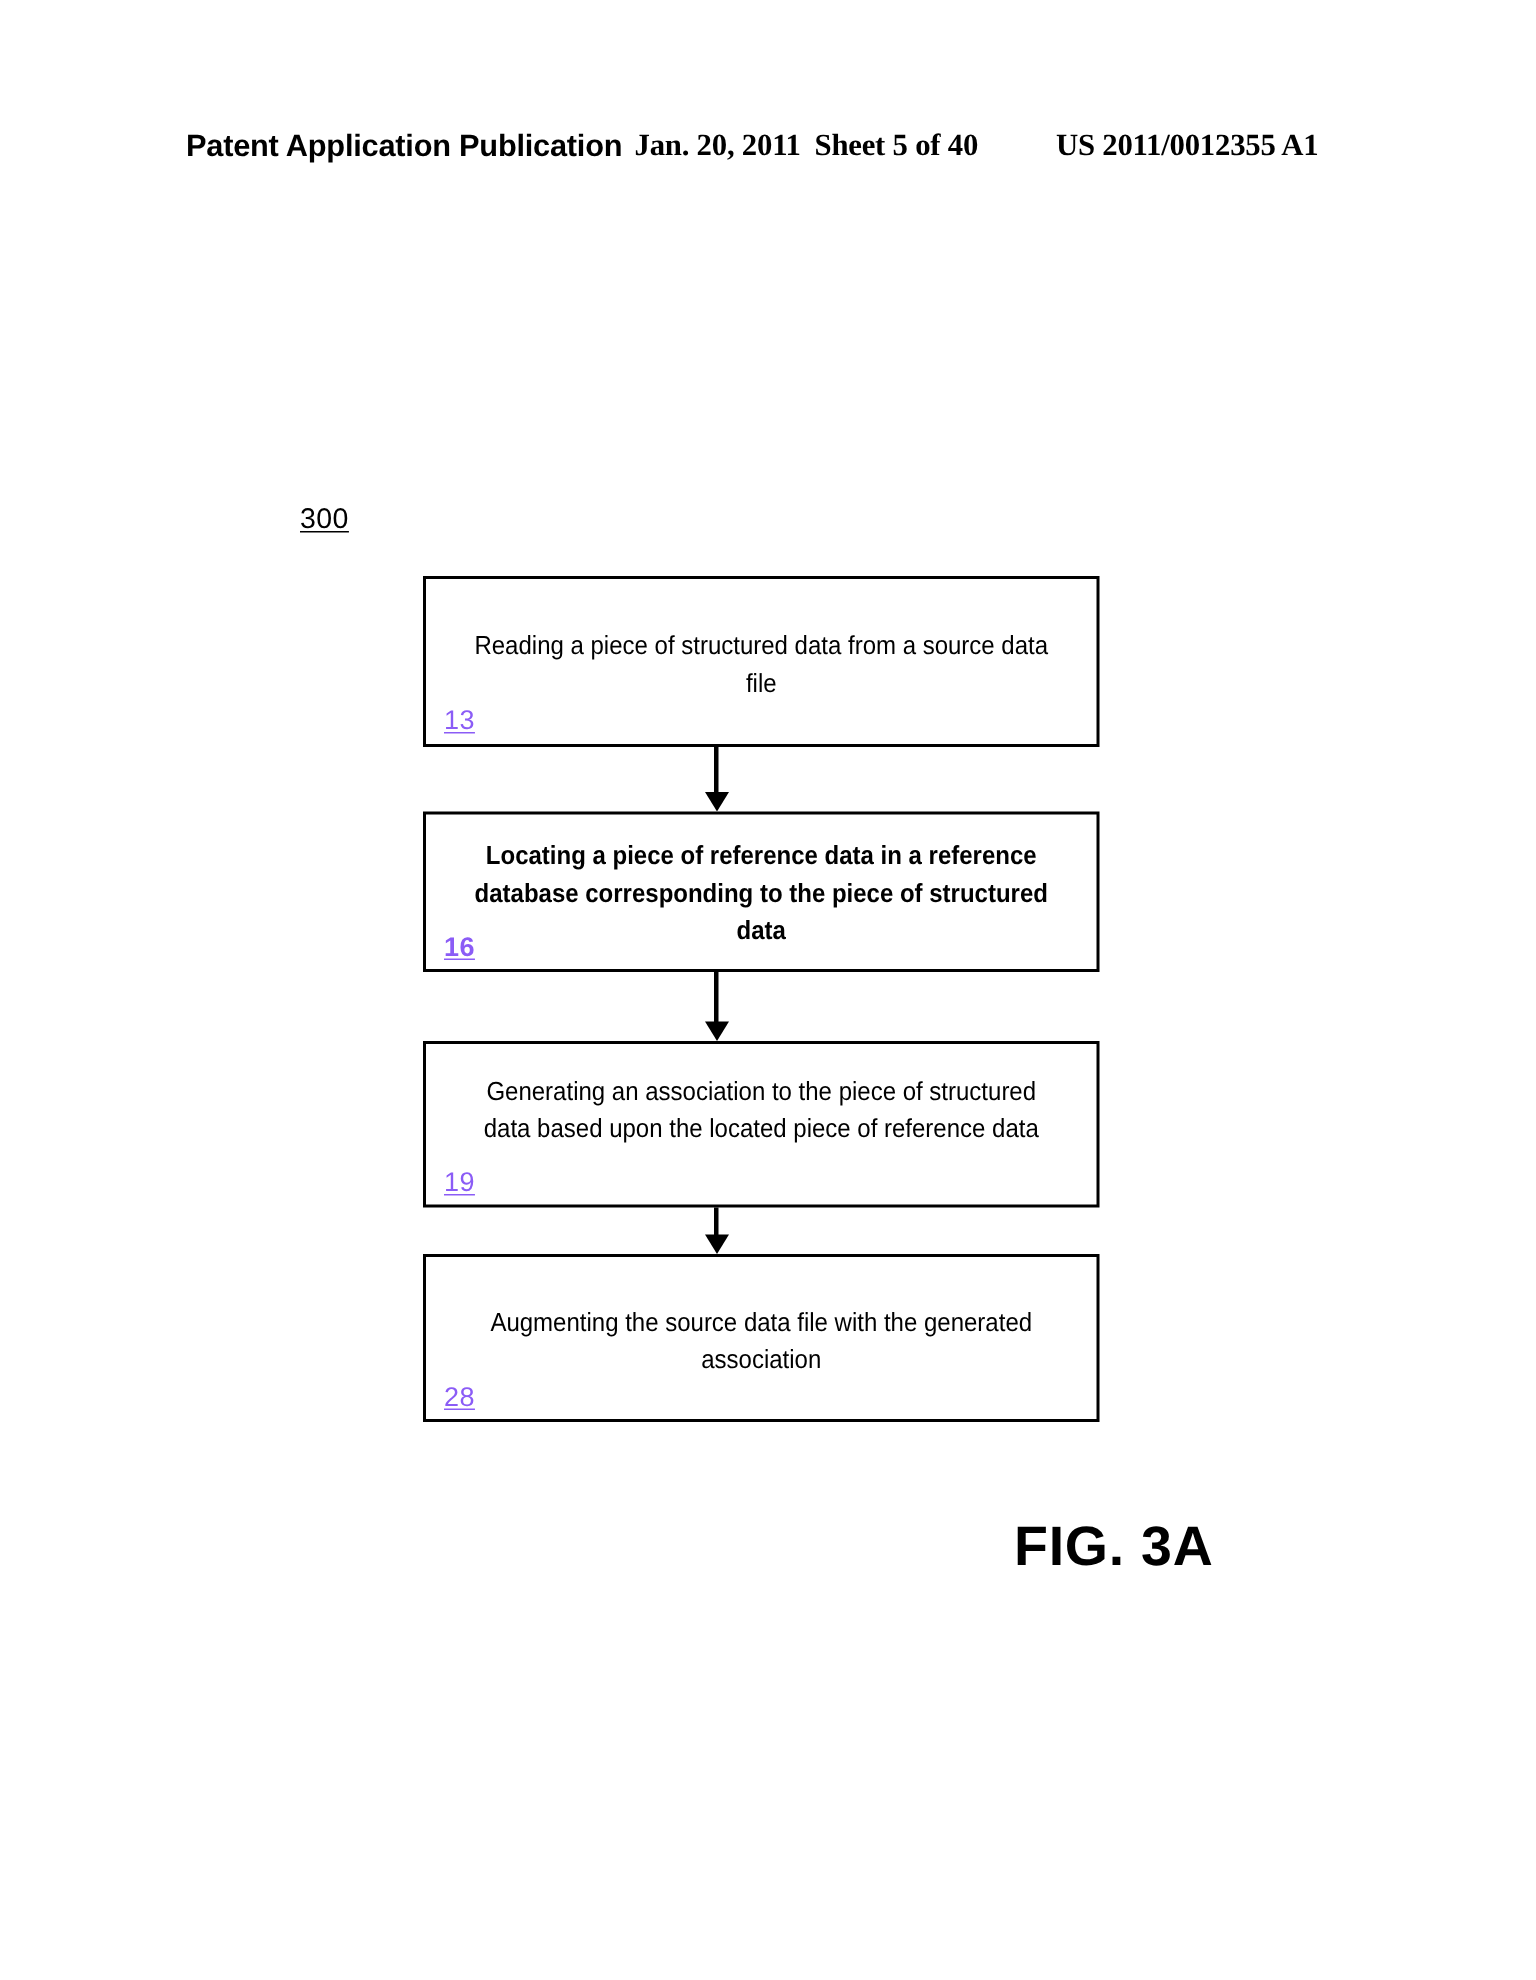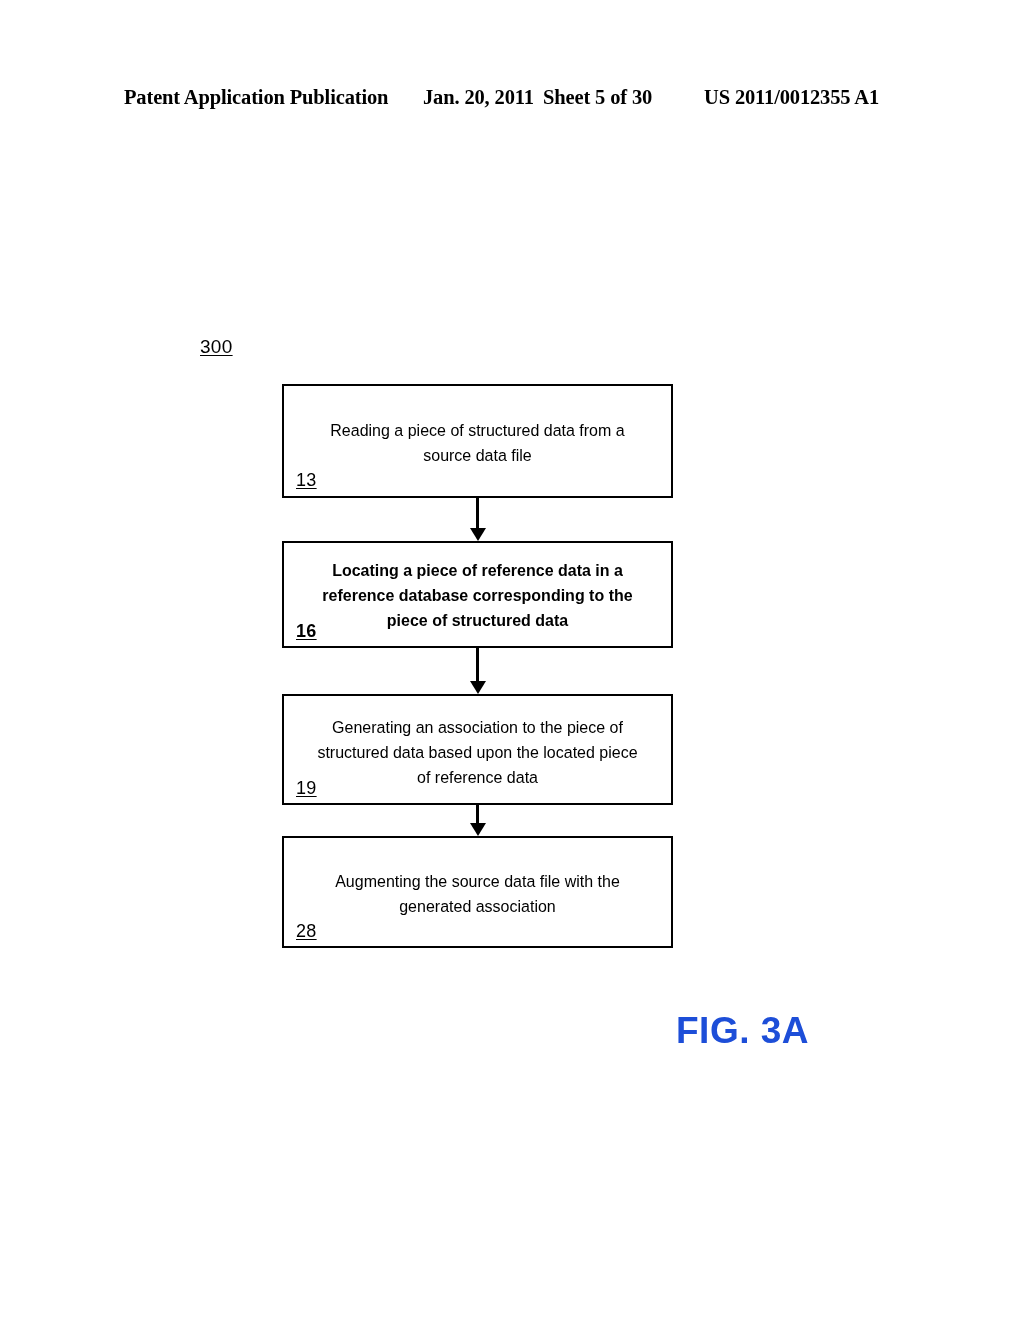--- a/index.html
+++ b/index.html
@@ -23,21 +23,21 @@
     top: 86px;
     width: 1024px;
     height: 30px;
     display: flex;
     align-items: baseline;
   }
   .hdr-title {
     position: absolute;
     left: 124px;
     top: 0;
-    font-family: Liberation Serif, serif;
+    font-family: Liberation Sans, sans-serif;
     font-weight: bold;
     font-size: 20.5px;
     letter-spacing: -0.15px;
     white-space: nowrap;
   }
   .hdr-date {
     position: absolute;
     left: 423px;
     top: 0;
     font-family: "Liberation Serif", "DejaVu Serif", serif;
@@ -83,21 +83,21 @@
   .flowchart {
     position: absolute;
     left: 0;
     top: 0;
     width: 1024px;
     height: 1320px;
   }
   .fc-box {
     position: absolute;
     left: 282px;
-    width: 391px;
+    width: 451px;
     box-sizing: border-box;
     border: 2px solid #000000;
     background: #ffffff;
   }
   .fc-box-text {
     position: absolute;
     left: 10px;
     right: 10px;
     text-align: center;
     font-family: "Liberation Sans Narrow", "Liberation Sans", "DejaVu Sans", sans-serif;
@@ -108,21 +108,21 @@
     color: #000000;
   }
   .fc-box-num {
     position: absolute;
     left: 12px;
     font-family: "Liberation Sans", "DejaVu Sans", sans-serif;
     font-size: 18px;
     text-decoration: underline;
     text-underline-offset: 2px;
     letter-spacing: 0.3px;
-    color: #000000;
+    color: #8b5cf6;
   }
 
   
   #box-13 { top: 384px; height: 114px; }
   #box-13 .fc-box-text { top: 32px; }
   #box-13 .fc-box-num  { bottom: 5px; }
 
   #box-16 { top: 541px; height: 107px; font-weight: bold; }
   #box-16 .fc-box-text { top: 15px; }
   #box-16 .fc-box-num  { bottom: 4px; }
@@ -167,31 +167,31 @@
 
   
   .fig-caption {
     position: absolute;
     left: 676px;
     top: 1010px;
     font-family: "Liberation Sans", "DejaVu Sans", sans-serif;
     font-weight: bold;
     font-size: 37px;
     letter-spacing: 0.5px;
-    color: #1d4ed8;
+    color: #000000;
     white-space: nowrap;
   }
 </style>
 </head>
 <body>
 
 <div class="page-header">
   <div class="hdr-title">Patent Application Publication</div>
   <div class="hdr-date">Jan. 20, 2011</div>
-  <div class="hdr-sheet">Sheet 5 of 30</div>
+  <div class="hdr-sheet">Sheet 5 of 40</div>
   <div class="hdr-pubnum">US 2011/0012355 A1</div>
 </div>
 
 <div class="figure-ref">300</div>
 
 <div class="flowchart">
 
   <div class="fc-box" id="box-13">
     <div class="fc-box-text">Reading a piece of structured data from a source data file</div>
     <div class="fc-box-num">13</div>

